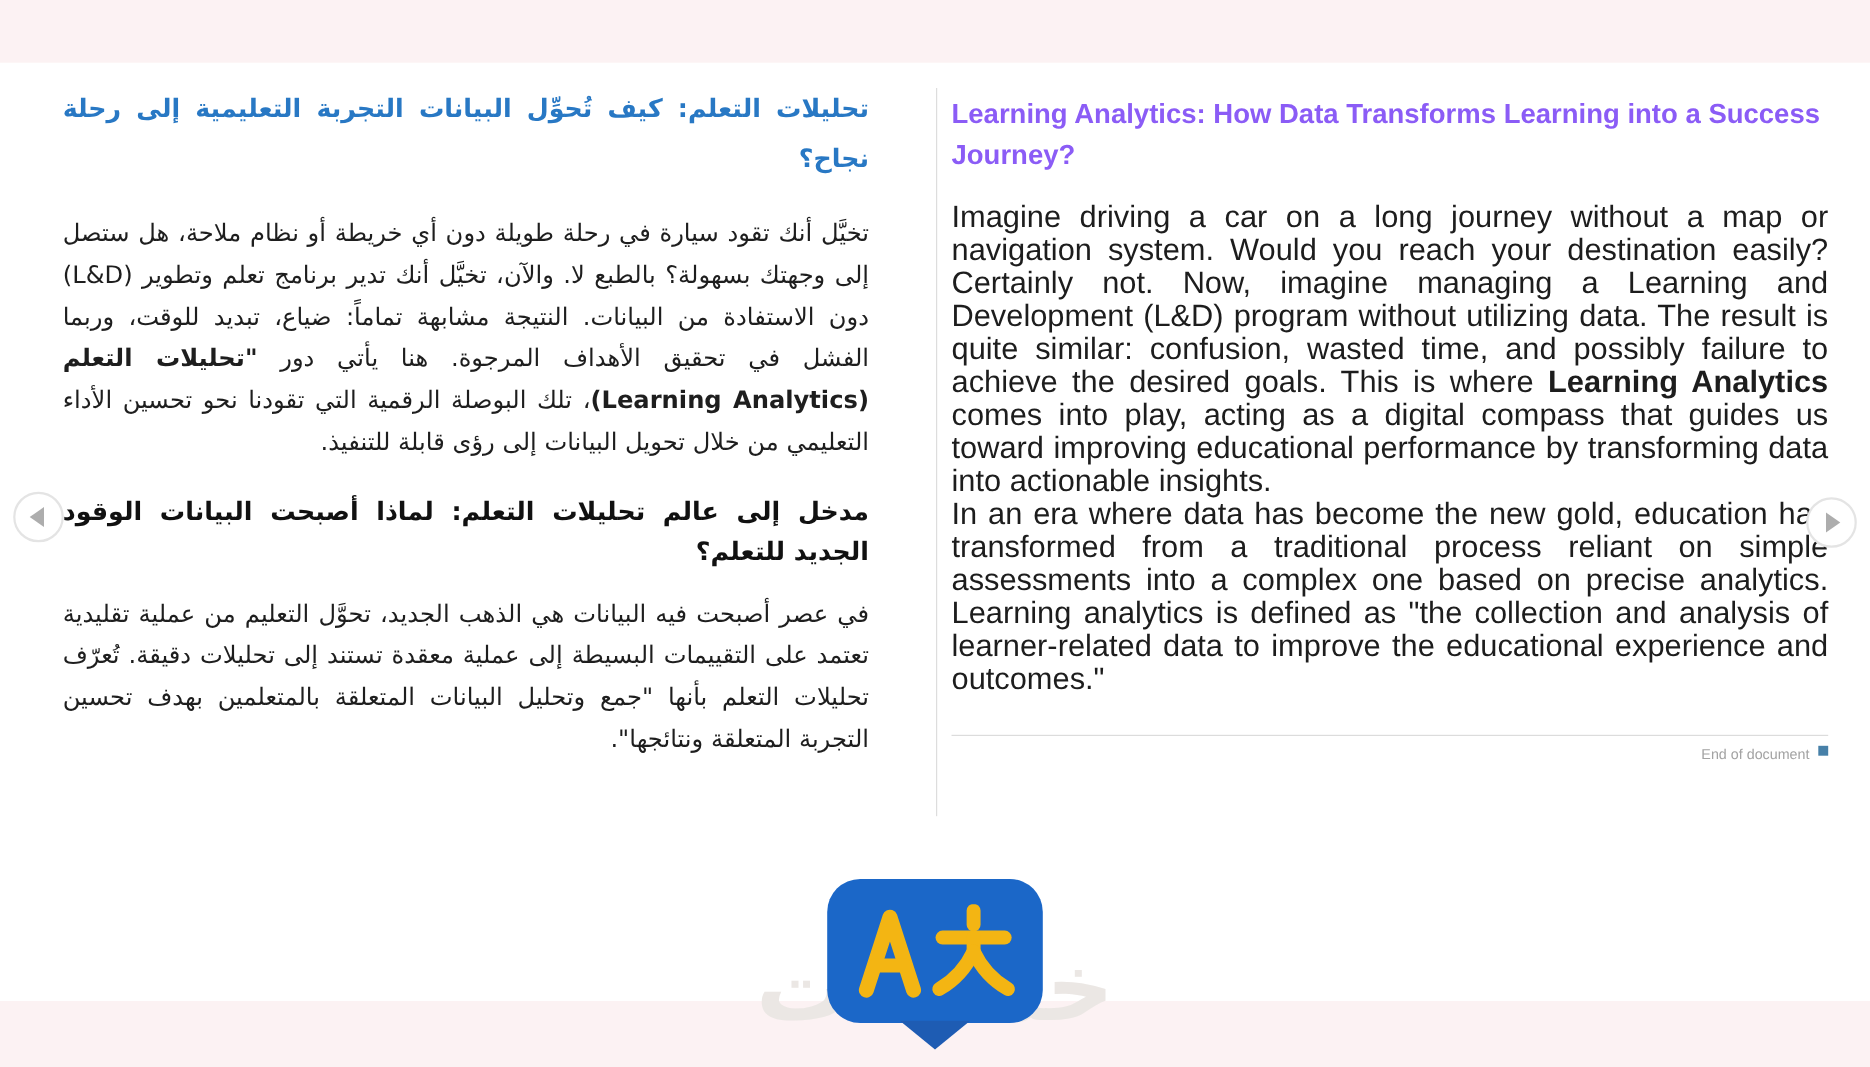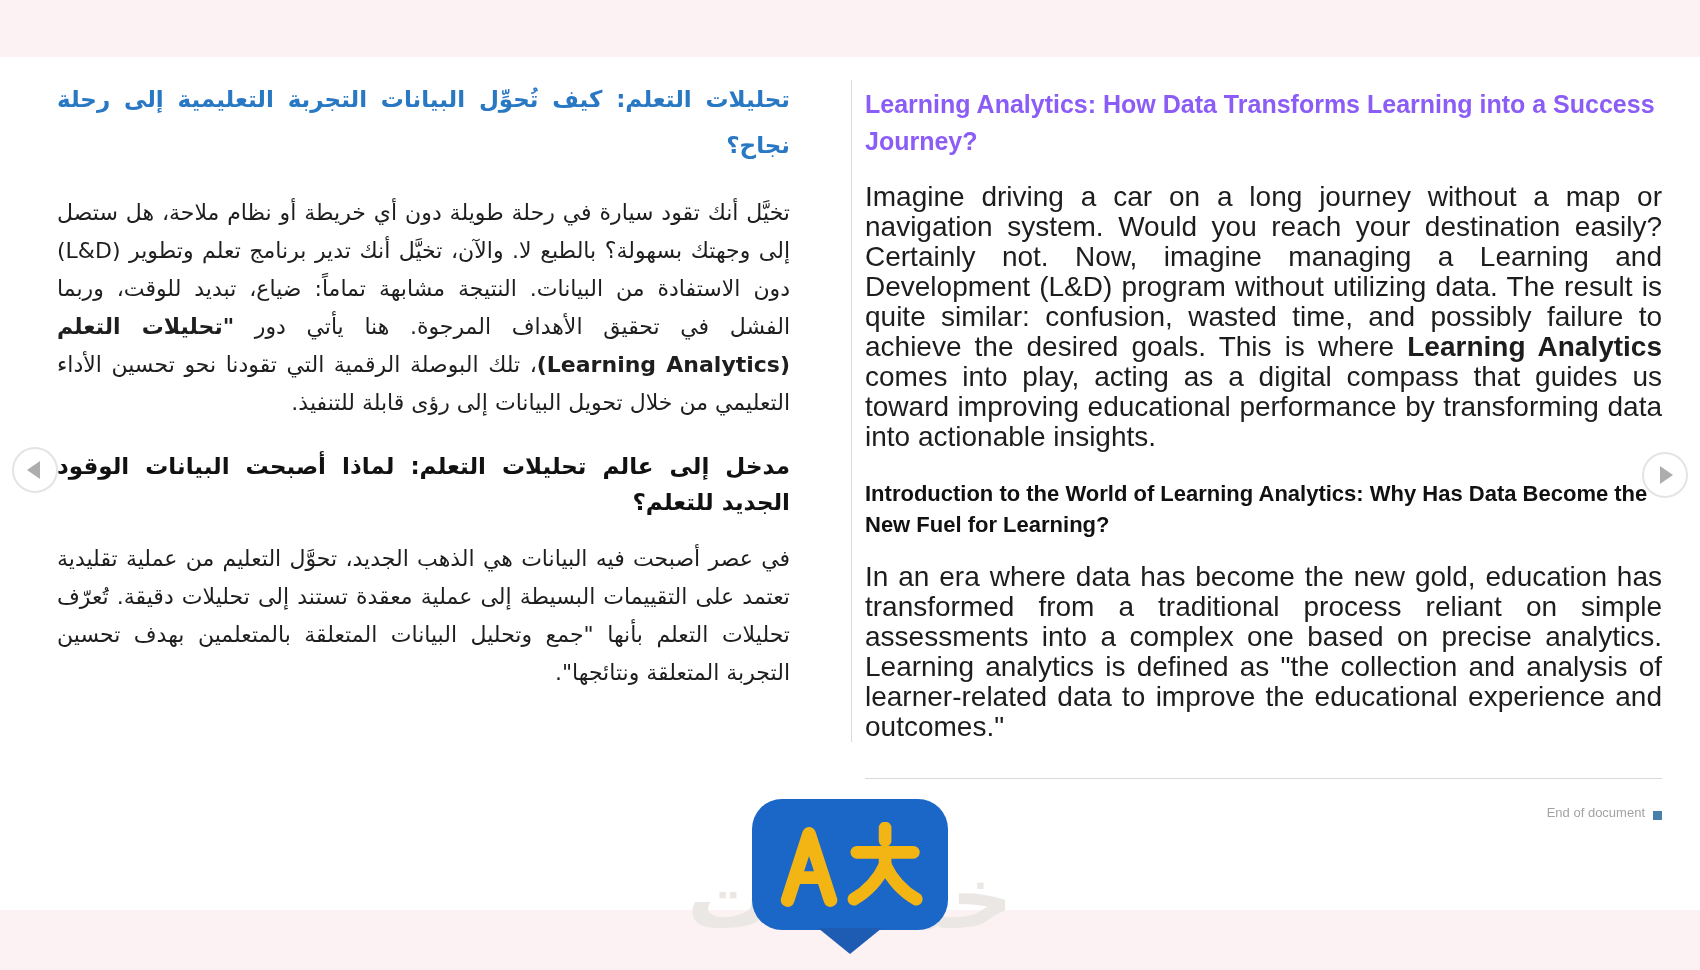--- a/index.html
+++ b/index.html
@@ -52,22 +52,22 @@
     margin:0;font-size:28px;line-height:30px;text-align:justify;
   }
   .col-en h2{
     margin:26px 0 22px 0;
     font-size:22px;line-height:31px;font-weight:bold;color:#111;
   }
   .end-rule{
     margin-top:36px;border:0;border-top:1px solid #d9d9d9;height:0;
   }
   .end-row{
-    display:flex;justify-content:flex-end;align-items:flex-end;gap:8px;
-    margin-top:26px;
+    display:flex;justify-content:flex-end;align-items:flex-start;gap:8px;
+    margin-top:9px;
   }
   .end-label{font-size:13px;color:#a3a3a3;}
   .end-square{width:9px;height:9px;background:#4780a8;}
 
   
   .navbtn{
     position:absolute;width:46px;height:46px;border-radius:50%;
     background:#ffffff;border:2px solid #e4e4e4;
     display:flex;align-items:center;justify-content:center;
     box-sizing:border-box;cursor:pointer;
@@ -109,21 +109,20 @@
   <p><span>تخيَّل أنك تقود سيارة في رحلة طويلة دون أي خريطة أو نظام ملاحة، هل ستصل إلى وجهتك بسهولة؟ بالطبع لا. والآن، تخيَّل أنك تدير برنامج تعلم وتطوير (L&amp;D) دون الاستفادة من البيانات. النتيجة مشابهة تماماً: ضياع، تبديد للوقت، وربما الفشل في تحقيق الأهداف المرجوة. هنا يأتي دور </span><b>"تحليلات التعلم (Learning Analytics)</b><span>، تلك البوصلة الرقمية التي تقودنا نحو تحسين الأداء التعليمي من خلال تحويل البيانات إلى رؤى قابلة للتنفيذ.</span></p>
   <h2>مدخل إلى عالم تحليلات التعلم: لماذا أصبحت البيانات الوقود الجديد للتعلم؟</h2>
   <p><span>في عصر أصبحت فيه البيانات هي الذهب الجديد، تحوَّل التعليم من عملية تقليدية تعتمد على التقييمات البسيطة إلى عملية معقدة تستند إلى تحليلات دقيقة. تُعرّف تحليلات التعلم بأنها "جمع وتحليل البيانات المتعلقة بالمتعلمين بهدف تحسين التجربة المتعلقة ونتائجها".</span></p>
 </div>
 
 <div class="divider"></div>
 
 <div class="col-en">
   <h1>Learning Analytics: How Data Transforms Learning into a Success Journey?</h1>
   <p><span>Imagine driving a car on a long journey without a map or navigation system. Would you reach your destination easily? Certainly not. Now, imagine managing a Learning and Development (L&amp;D) program without utilizing data. The result is quite similar: confusion, wasted time, and possibly failure to achieve the desired goals. This is where </span><b>Learning Analytics</b><span> comes into play, acting as a digital compass that guides us toward improving educational performance by transforming data into actionable insights.</span></p>
-  <h2>Introduction to the World of Learning Analytics: Why Has Data Become the New Fuel for Learning?</h2>
   <p><span>In an era where data has become the new gold, education has transformed from a traditional process reliant on simple assessments into a complex one based on precise analytics. Learning analytics is defined as "the collection and analysis of learner-related data to improve the educational experience and outcomes."</span></p>
   <hr class="end-rule">
   <div class="end-row">
     <span class="end-label">End of document</span>
     <span class="end-square"></span>
   </div>
 </div>
 
 <div class="navbtn prev">
   <span class="tri left"></span>

